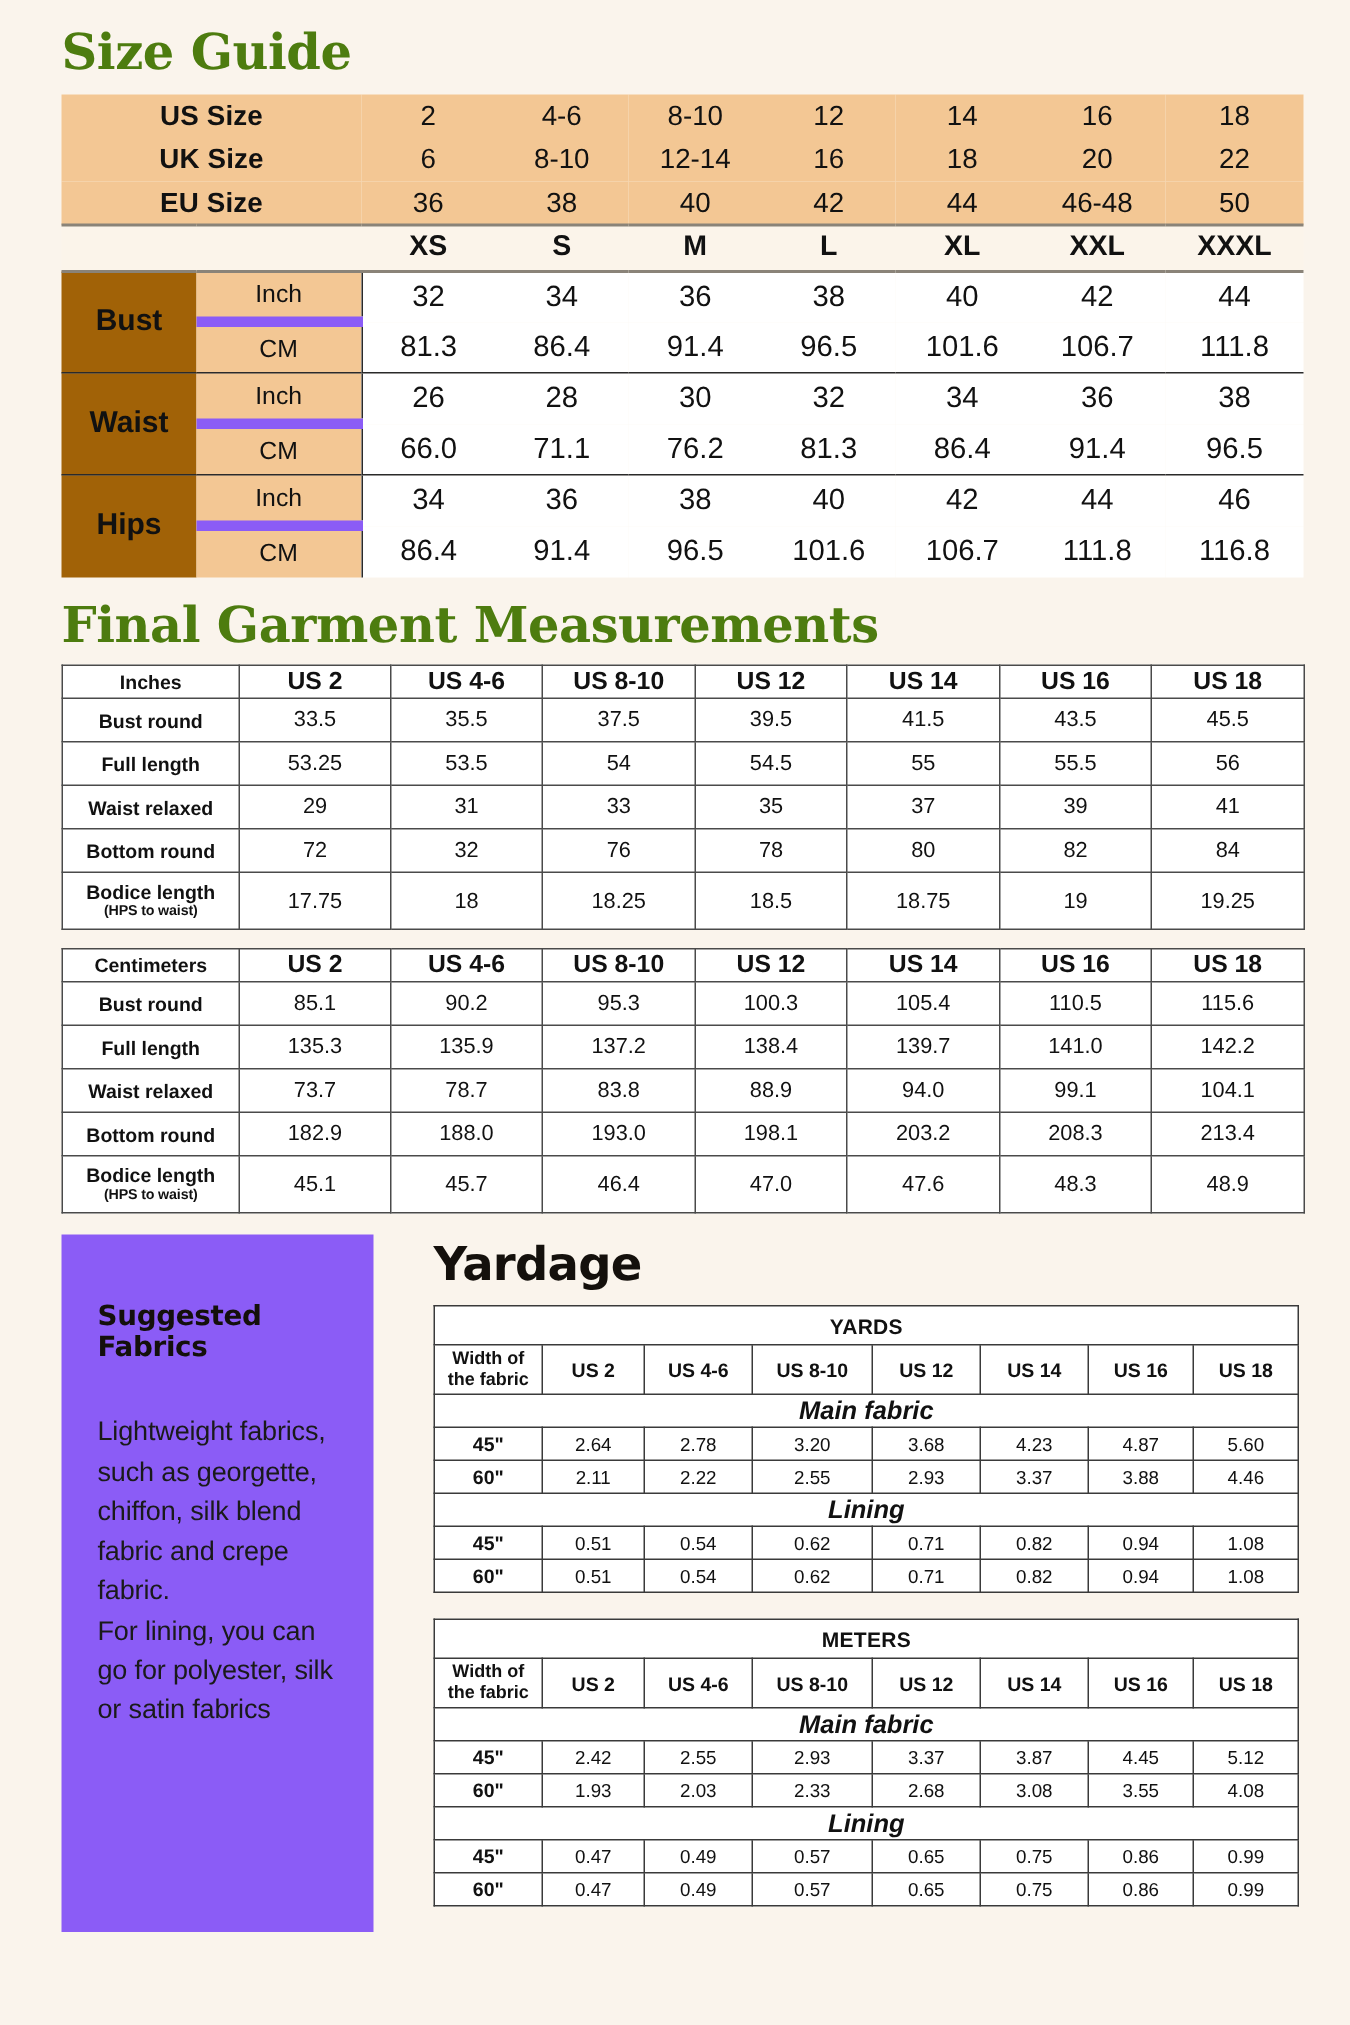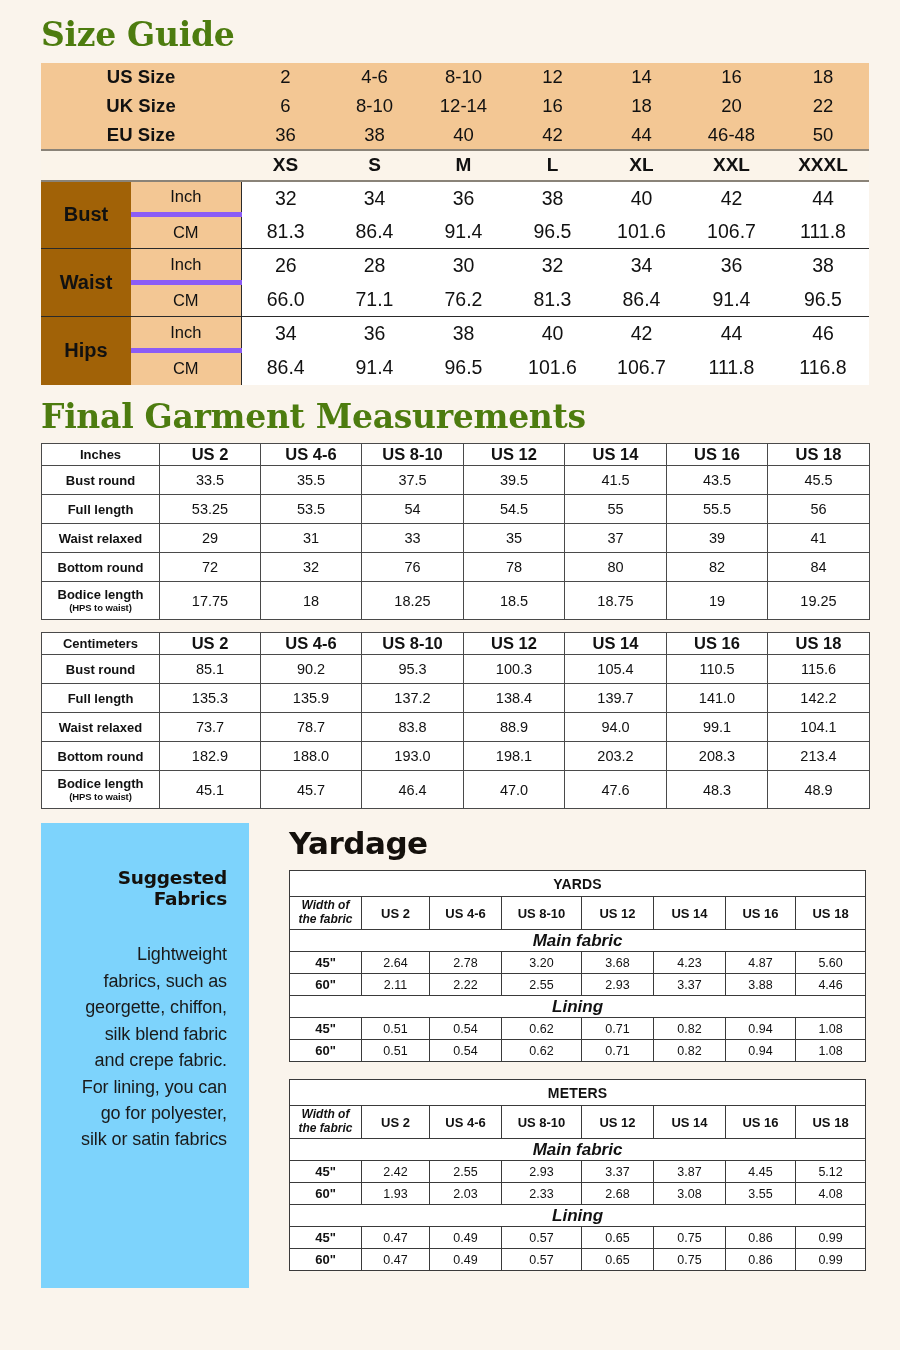--- a/index.html
+++ b/index.html
@@ -73,21 +73,21 @@
     background: #a16207;
     font-weight: bold;
     font-size: 20px;
     text-align: center;
   }
   .sg-measure td.sg-unit {
     background: #f3c794;
     font-size: 16.5px;
     text-align: center;
   }
-  .sg-unit-top { border-bottom: 5px solid #8b5cf6; }
+  .sg-unit-top { border-bottom: 7px solid #8b5cf6; }
   .sg-group-top td { border-top: 1.5px solid #2a2a2a; }
   .sg-group-top td.sg-cat, .sg-group-top td.sg-unit { border-top: 1.5px solid #2a2a2a; }
   .sizeguide .sg-vline { border-left: 1px solid #2a2a2a; }
   .sizeguide-wrap { margin-left: 6px; }
 
   
   .fgm { width: 828px; margin-left: 6px; background: #ffffff; }
   .fgm td {
     border: 1px solid #4a4a4a;
     height: 29px;
@@ -114,24 +114,23 @@
 
   
   .bottom {
     display: flex;
     gap: 0;
     margin-top: 14px;
     margin-left: 6px;
   }
   .fabrics {
     width: 208px;
-    background: #7dd3fc;
-    padding: 44px 22px 20px 38px;
+    background: #8b5cf6;
+    padding: 44px 22px 20px 24px;
     flex: 0 0 208px;
-    text-align: right;
   }
   .fabrics h3 {
     font-family: "DejaVu Sans", "Liberation Sans", sans-serif;
     font-size: 18.5px;
     font-weight: bold;
     letter-spacing: -0.2px;
     margin-bottom: 32px;
     color: #14100c;
   }
   .fabrics p {
@@ -162,21 +161,20 @@
   }
   .yd td.yd-colhead {
     font-weight: bold;
     font-size: 13px;
     height: 33px;
   }
   .yd td.yd-widthhead {
     font-weight: bold;
     font-size: 12px;
     line-height: 1.15;
-    font-style: italic;
   }
   .yd td.yd-section {
     font-style: italic;
     font-weight: bold;
     font-size: 17px;
     height: 22px;
   }
   .yd td.yd-width {
     font-weight: bold;
     font-size: 13px;

